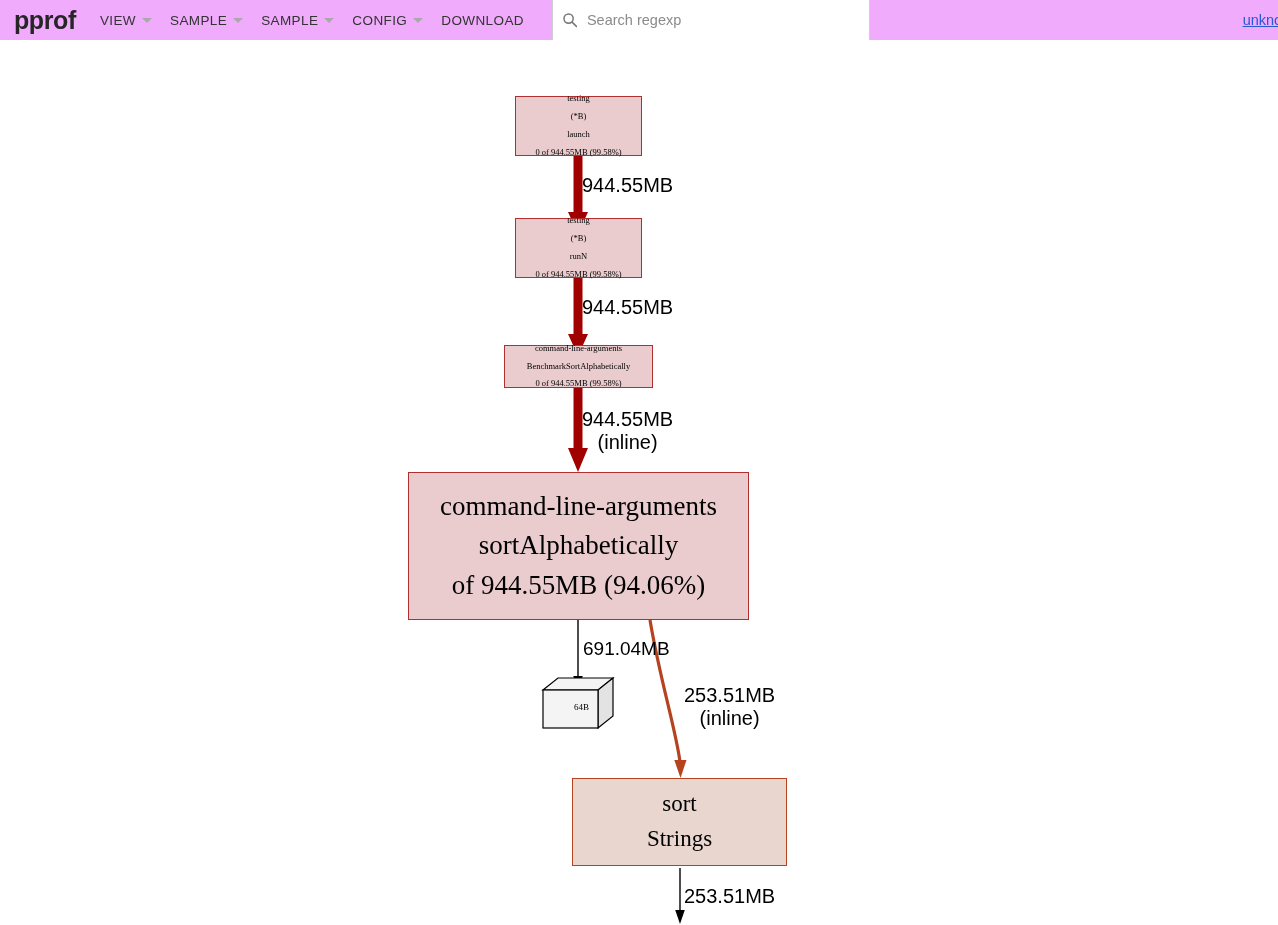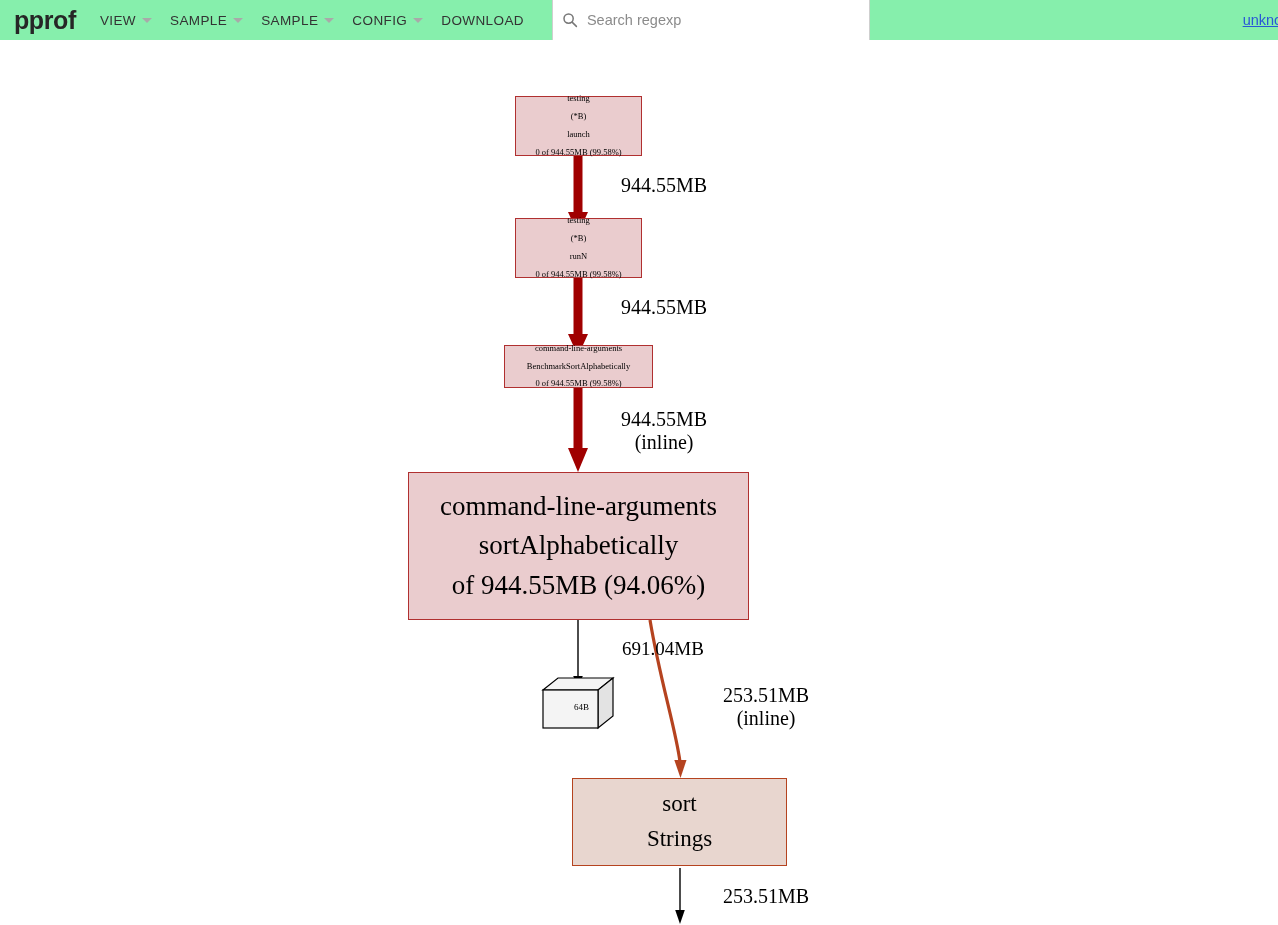--- a/index.html
+++ b/index.html
@@ -14,21 +14,21 @@
     font-family: "Liberation Sans", sans-serif;
     position: relative;
   }
 
   
   #header {
     position: absolute;
     left: 0; top: 0;
     width: 1278px;
     height: 40px;
-    background: #86efac;
+    background: #f0abfc;
     display: flex;
     align-items: center;
     box-sizing: border-box;
     padding: 0 8px 0 14px;
   }
   #logo {
     font-size: 25px;
     font-weight: bold;
     color: #262626;
     letter-spacing: -0.4px;
@@ -117,25 +117,24 @@
     font-family: "Liberation Serif", serif;
     color: #000000;
     line-height: 1.16;
     gap: 8px;
   }
   .node-red   { background: #eaccce; border: 1.6px solid #b03030; }
   .node-brown { background: #e8d6cf; border: 1.6px solid #b5431f; }
 
   .edge-label {
     position: absolute;
-    font-family: Liberation Serif, serif;
+    font-family: Liberation Sans, sans-serif;
     color: #000000;
     white-space: nowrap;
     line-height: 1.16;
-    padding-left: 39px;
   }
   .box3d-label {
     position: absolute;
     font-family: "Liberation Serif", serif;
     font-size: 9px;
     color: #000;
     text-align: center;
   }
 </style>
 </head>

